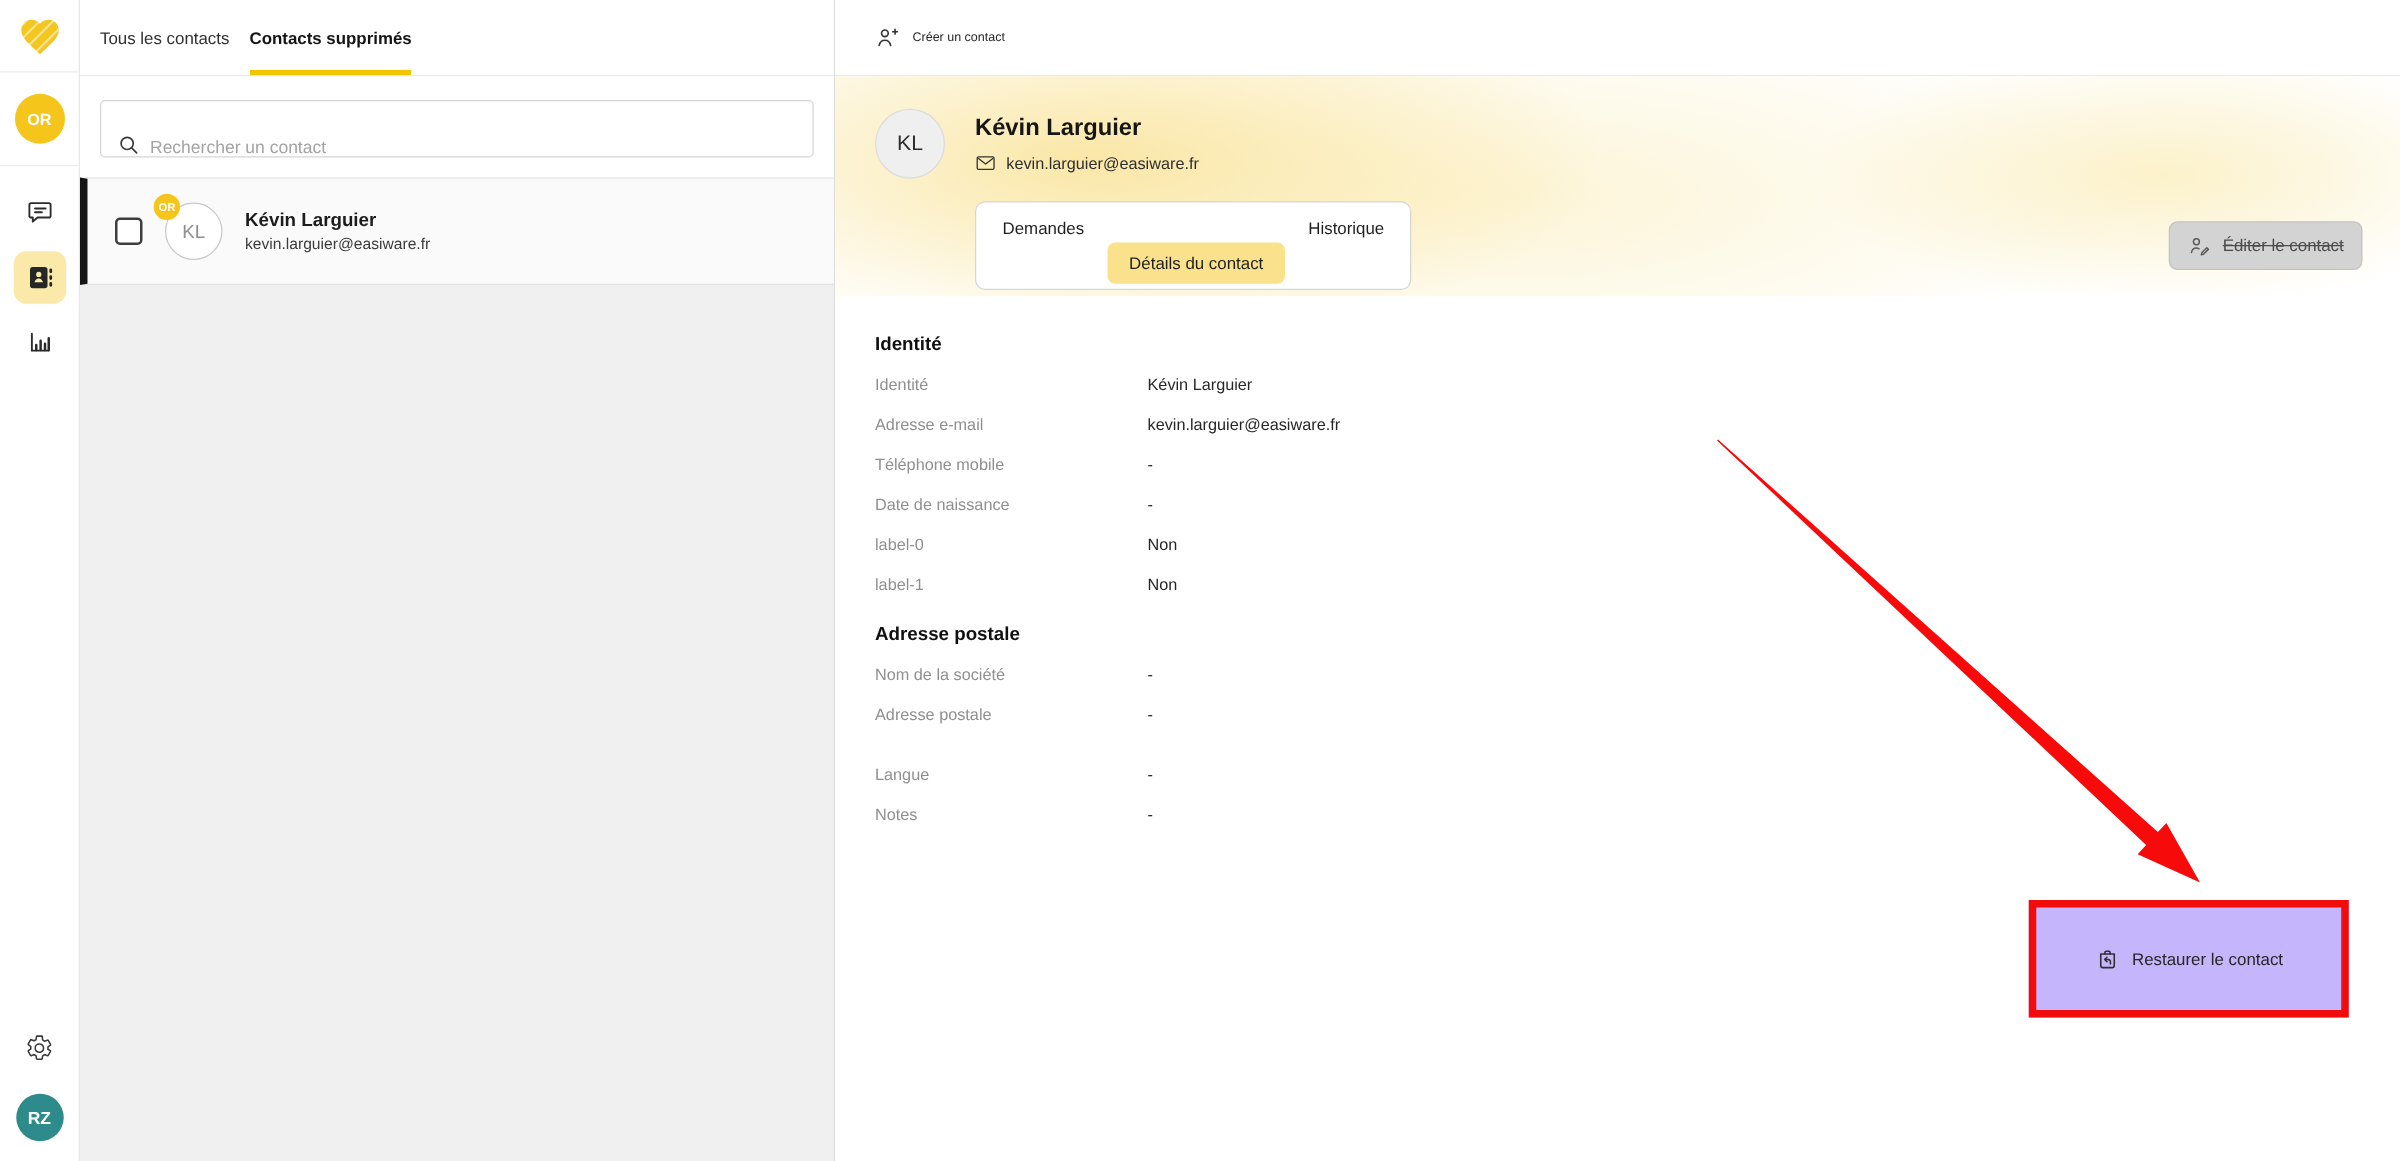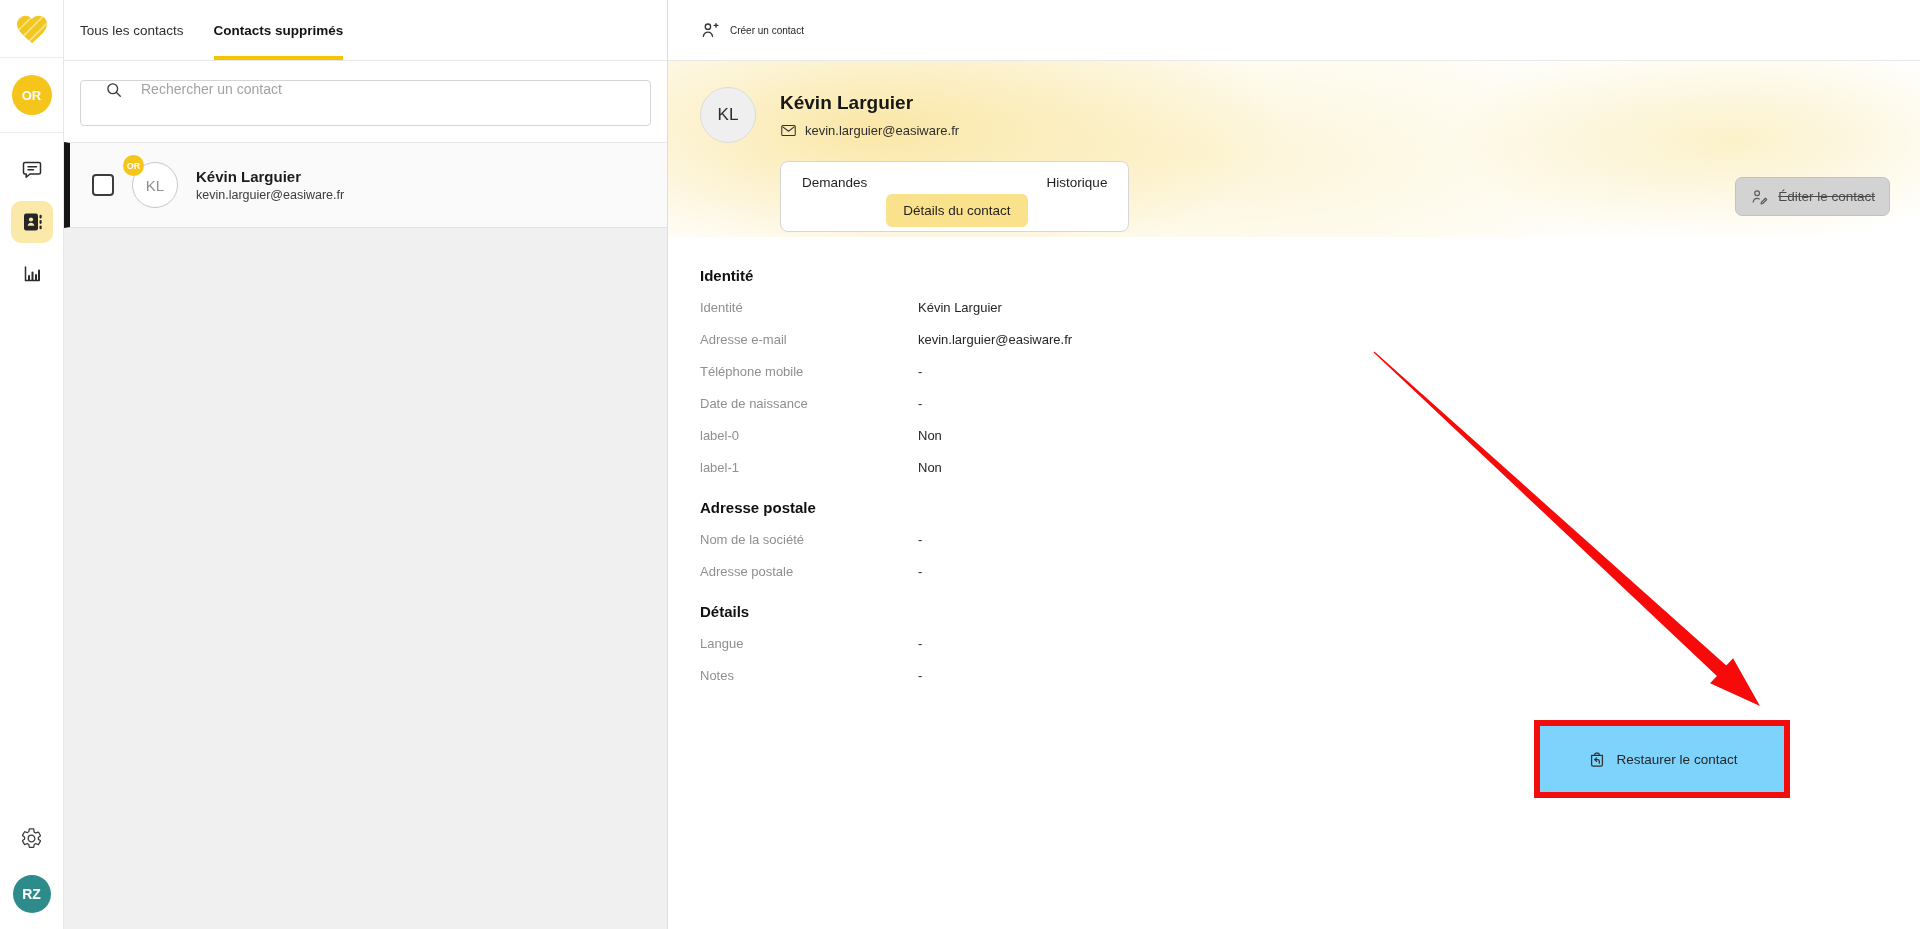--- a/index.html
+++ b/index.html
@@ -22,27 +22,27 @@
   .rail-btn.active { background: #FAE9A8; }
   .rail-bottom { margin-top: auto; display: flex; flex-direction: column; align-items: center;
                  gap: 16px; padding-bottom: 16px; }
   .avatar-rz { width: 38px; height: 38px; border-radius: 50%; background: #2E8B8B; color: #ffffff;
                font-weight: bold; font-size: 14px; display: flex; align-items: center; justify-content: center; cursor: pointer; }
 
   
   .list-panel { width: 604px; flex: none; background: #F0F0F0; border-right: 1px solid #dedede;
                 display: flex; flex-direction: column; }
   .panel-tabs { height: 61px; flex: none; background: #fff; border-bottom: 1px solid #e9e9e9;
-                display: flex; align-items: stretch; padding-left: 16px; gap: 30px; }
+                display: flex; align-items: stretch; padding-left: 16px; gap: 16px; }
   .ptab { display: flex; align-items: center; font-size: 13.5px; color: #2f2f2f; position: relative; cursor: pointer; }
   .ptab.active { font-weight: bold; color: #141414; }
   .ptab.active::after { content: ""; position: absolute; left: 0; right: 0; bottom: 0; height: 4px; background: #F2C500; }
   .search-area { background: #fff; padding: 19px 16px 16px; flex: none; }
   .search-box { height: 46px; border: 1px solid #d5d5d5; border-radius: 4px; background: #fff;
-                display: flex; align-items: flex-start; padding: 0 24px; gap: 18px; }
+                display: flex; align-items: flex-end; padding: 0 13px; gap: 8px; }
   .search-box input { border: none; outline: none; flex: 1; font-size: 14px; color: #333;
                       font-family: "Liberation Sans", sans-serif; background: transparent; }
   .search-box input::placeholder { color: #a3a3a3; }
   .contact-row { height: 86px; flex: none; background: #FAFAFA; border-left: 6px solid #151515;
                  border-top: 1px solid #e8e8e8; border-bottom: 1px solid #e2e2e2;
                  display: flex; align-items: center; padding-left: 22px; gap: 18px; cursor: pointer; }
   .checkbox { width: 22px; height: 22px; flex: none; border: 2px solid #3d3d3d; border-radius: 4px;
               background: #fff; cursor: pointer; }
   .avatar-wrap { position: relative; width: 46px; height: 46px; flex: none; }
   .avatar-kl { width: 46px; height: 46px; border-radius: 50%; border: 1px solid #c8c8c8; background: #fff;
@@ -82,22 +82,22 @@
 
   .content { flex: 1; padding: 30px 0 0 32px; position: relative; background: #fff; }
   .section h3 { font-size: 15px; font-weight: bold; color: #101010; margin: 0 0 7px; }
   .section { margin-bottom: 13px; }
   .section + .section { margin-top: 16px; }
   .frow { display: flex; height: 32px; align-items: center; font-size: 13px; }
   .frow .lab { width: 218px; flex: none; color: #8f8f8f; }
   .frow .val { color: #262626; }
 
   
-  .restore-annot { position: absolute; left: 1534px; top: 720px; width: 256px; height: 78px;
-                   border: 6px solid #F20D0D; background: #7dd3fc; display: flex; align-items: center;
+  .restore-annot { position: absolute; left: 1623px; top: 720px; width: 256px; height: 94px;
+                   border: 6px solid #F20D0D; background: #c4b5fd; display: flex; align-items: center;
                    justify-content: center; z-index: 5; }
   .restore-btn { display: flex; align-items: center; gap: 10px; font-size: 13.5px; color: #262626; cursor: pointer; }
   .annot-arrow { position: absolute; left: 0; top: 0; width: 1920px; height: 929px;
                  pointer-events: none; z-index: 6; }
 
   svg { display: block; }
 </style>
 </head>
 <body>
 
@@ -277,21 +277,20 @@
           <span class="lab">Nom de la société</span>
           <span class="val">-</span>
         </div>
         <div class="frow">
           <span class="lab">Adresse postale</span>
           <span class="val">-</span>
         </div>
       </div>
 
       <div class="section">
-        <h3>Détails</h3>
         <div class="frow">
           <span class="lab">Langue</span>
           <span class="val">-</span>
         </div>
         <div class="frow">
           <span class="lab">Notes</span>
           <span class="val">-</span>
         </div>
       </div>
     </div>

